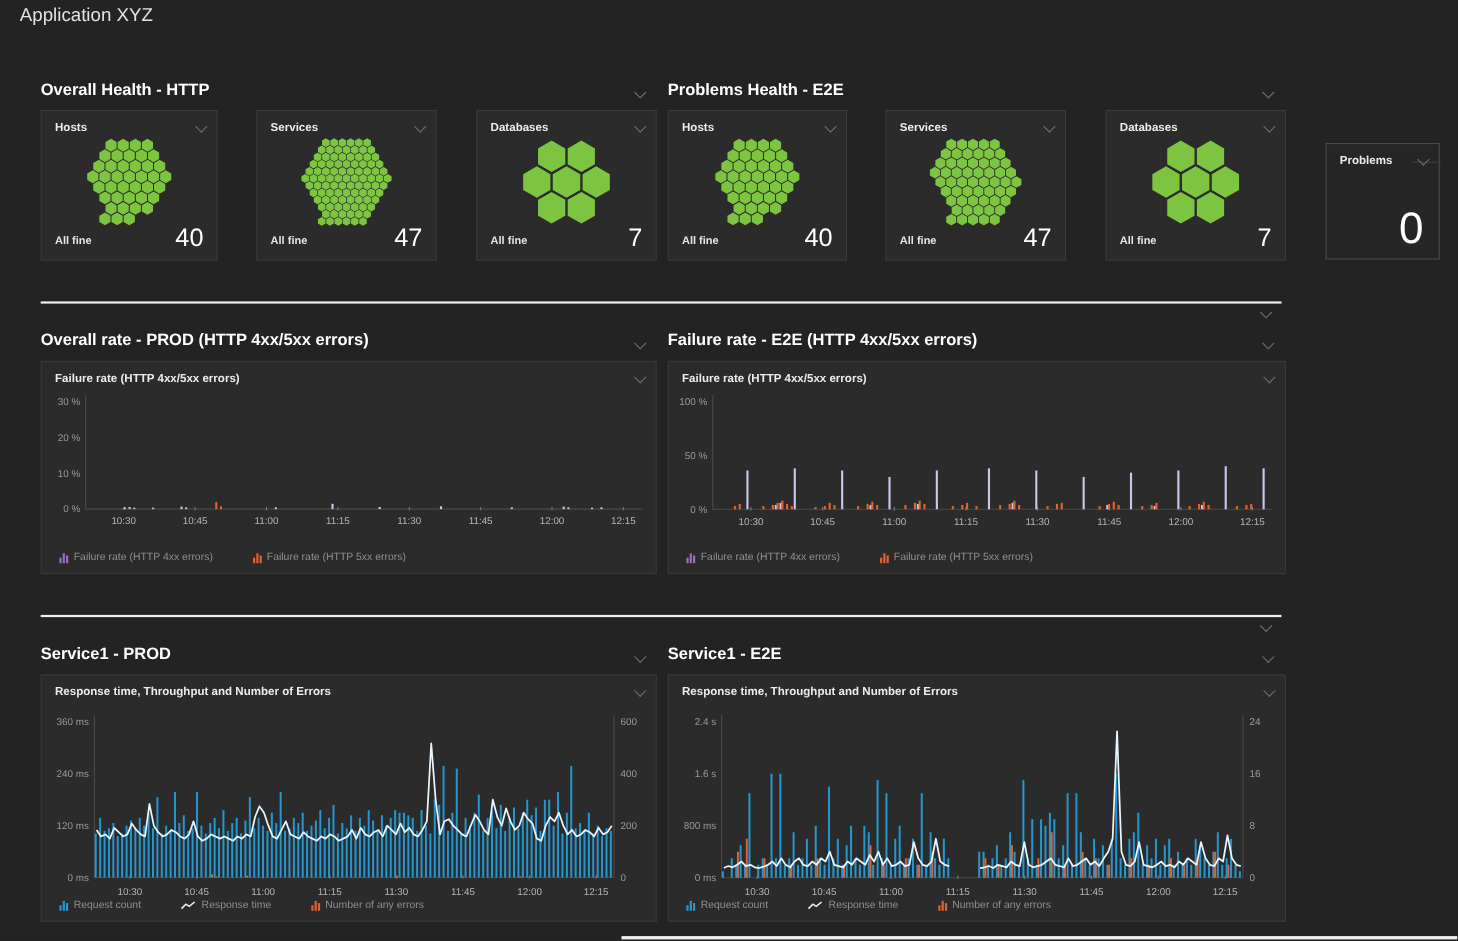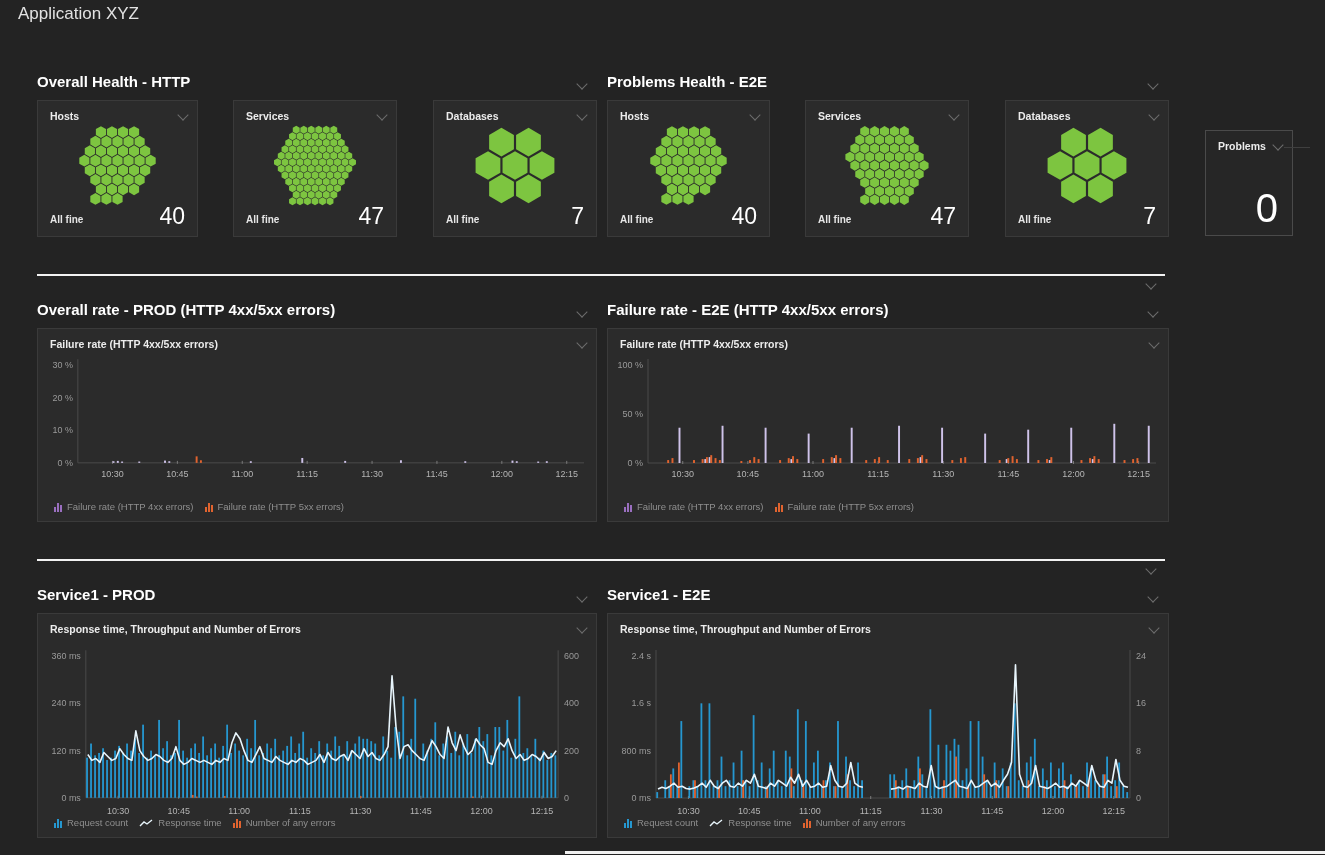--- a/index.html
+++ b/index.html
@@ -13,21 +13,21 @@
   .tile-chev{position:absolute;top:10px;right:10px}
   .hexwrap{position:absolute;left:12px;right:12px;top:24px;bottom:30px}
   .hexwrap svg{width:100%;height:100%;display:block}
   .tile-status{position:absolute;left:12px;bottom:11px;font-size:10px;font-weight:bold;color:#e6e6e6}
   .tile-count{position:absolute;right:12px;bottom:6px;font-size:23px;font-weight:400;color:#ffffff}
   .problems-tile{background:#262626;border:1px solid #4a4a4a}
   .problems-value{position:absolute;right:14px;bottom:4px;font-size:40px;font-weight:200;color:#ffffff}
   .problems-dash{position:absolute;top:16px;left:78px;width:26px;height:1px;background:#3f3f3f}
   .divider{position:absolute;height:2px;background:#f2f2f2}
   .chart-svg{position:absolute;left:0;width:100%}
-  .legend{position:absolute;left:16px;bottom:9px;display:flex;gap:11px;align-items:center;font-size:9.5px;color:#8f8f8f;white-space:nowrap}
+  .legend{position:absolute;left:16px;bottom:9px;display:flex;gap:36px;align-items:center;font-size:9.5px;color:#8f8f8f;white-space:nowrap}
   .leg{display:flex;align-items:flex-end;gap:5px}
   .lb{display:inline-flex;align-items:flex-end;gap:1px;height:10px}
   .lb i{display:block;width:2px;background:currentColor}
   .ll svg{display:block}
   .bottom-line{position:absolute;left:565px;top:851px;width:760px;height:3px;background:#f0f0f0}
 </style>
 </head>
 <body>
 
 <div class="page-title">Application XYZ</div>
@@ -339,21 +339,21 @@
         <polygon points="2.53,-0.46 2.53,0.46 1.73,0.92 0.94,0.46 0.94,-0.46 1.73,-0.92" fill="#7dc540"></polygon>
         <polygon points="1.66,-1.96 1.66,-1.04 0.87,-0.58 0.07,-1.04 0.07,-1.96 0.87,-2.42" fill="#7dc540"></polygon>
         <polygon points="-0.07,-1.96 -0.07,-1.04 -0.87,-0.58 -1.66,-1.04 -1.66,-1.96 -0.87,-2.42" fill="#7dc540"></polygon>
         <polygon points="-0.94,-0.46 -0.94,0.46 -1.73,0.92 -2.53,0.46 -2.53,-0.46 -1.73,-0.92" fill="#7dc540"></polygon>
       </svg>
     </div>
   <span class="tile-status">All fine</span>
   <span class="tile-count">7</span>
 </div>
 
-<div class="tile problems-tile" style="left:1205px;top:130px;width:88px;height:106px">
+<div class="tile problems-tile" style="left:1205px;top:130px;width:104px;height:106px">
   <span class="tile-label">Problems</span>
   <span class="problems-dash"></span>
   <span class="chev tile-chev"></span>
   <span class="problems-value">0</span>
 </div>
 
 <div class="divider" style="left:37px;top:274px;width:1128px"></div>
 <span class="chev abs" style="left:1147px;top:280px"></span>
 
 <div class="section-title" style="left:37px;top:301px">Overall rate - PROD (HTTP 4xx/5xx errors)</div>

